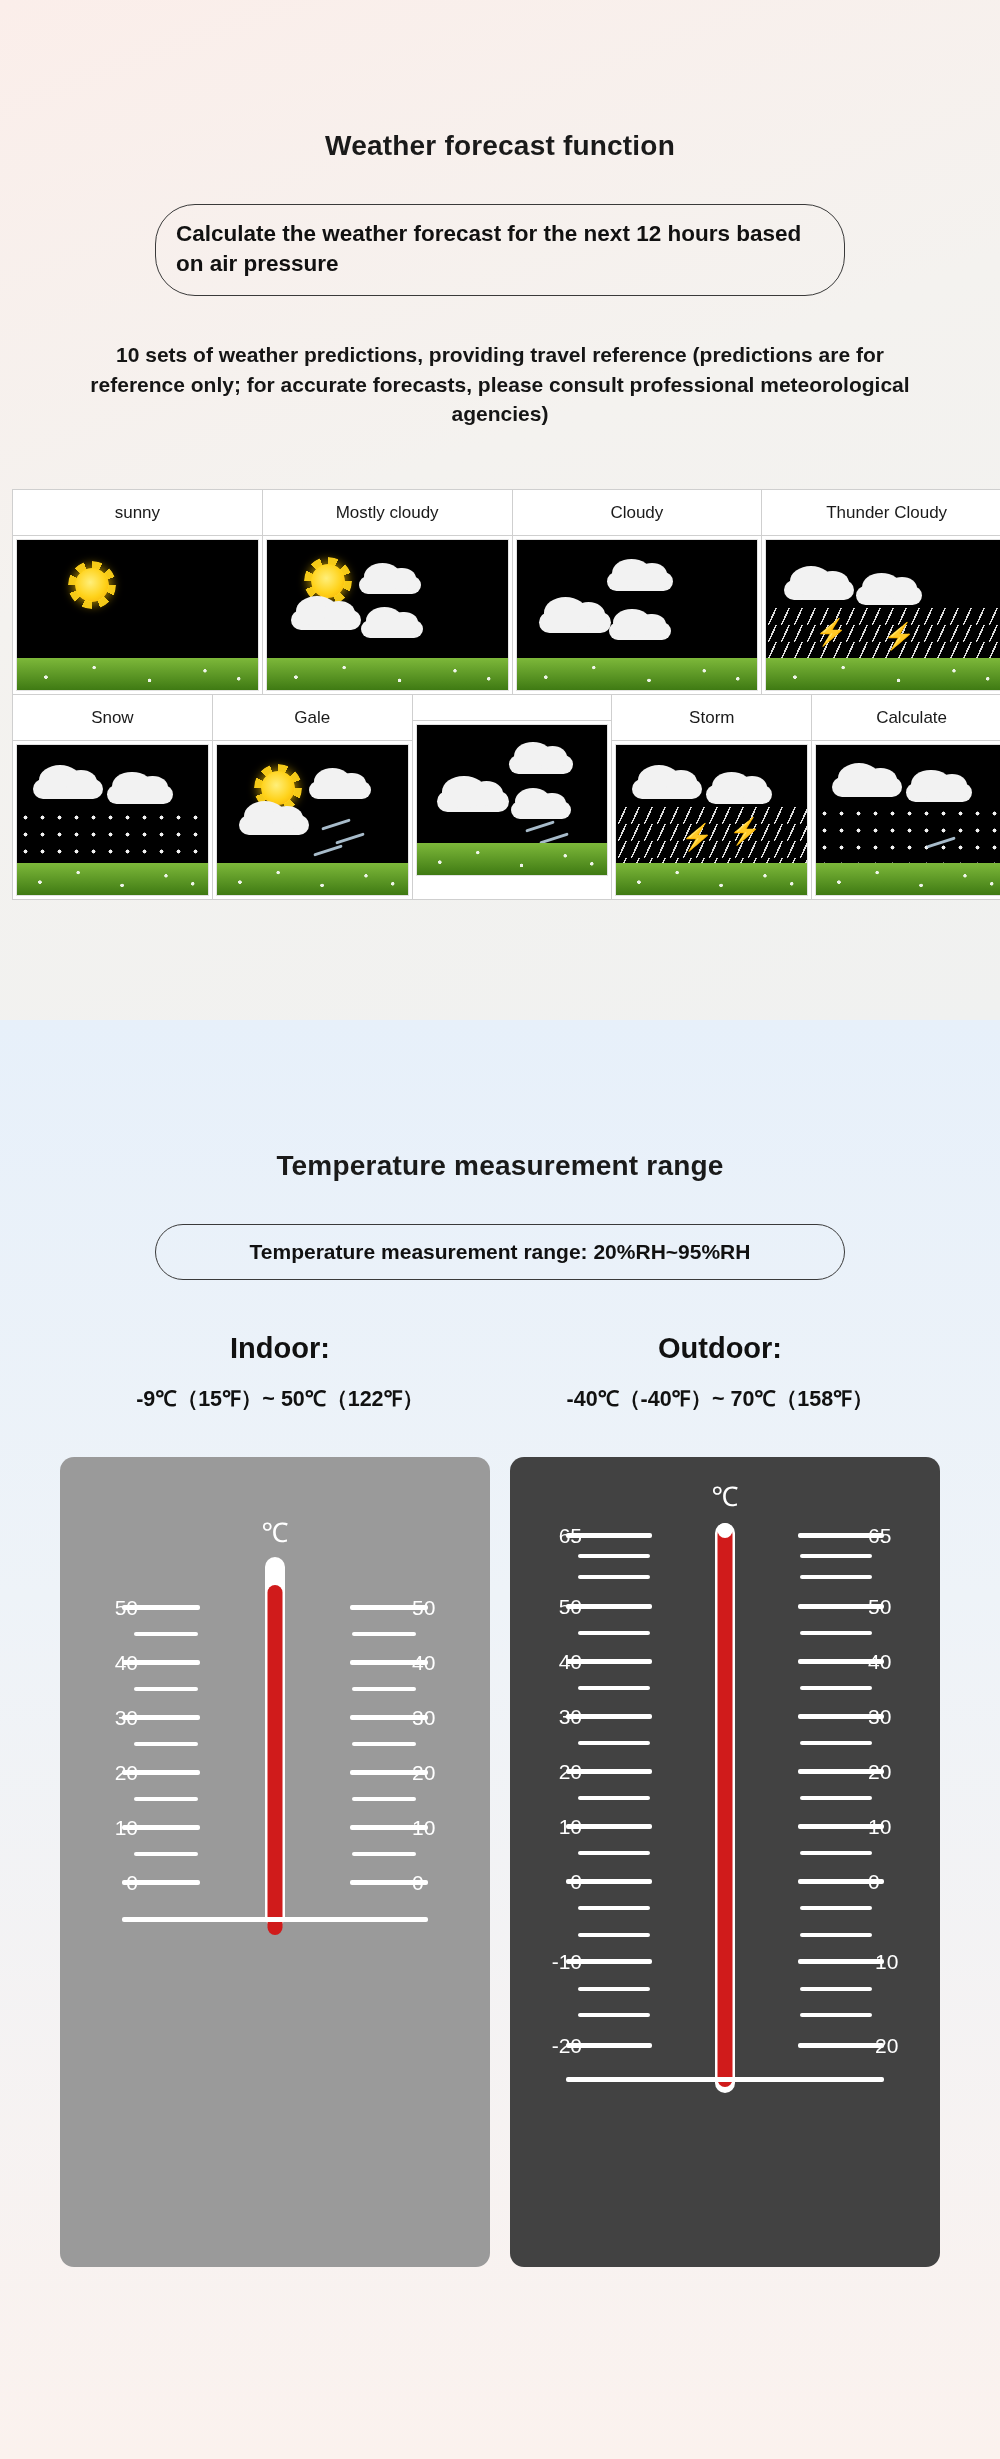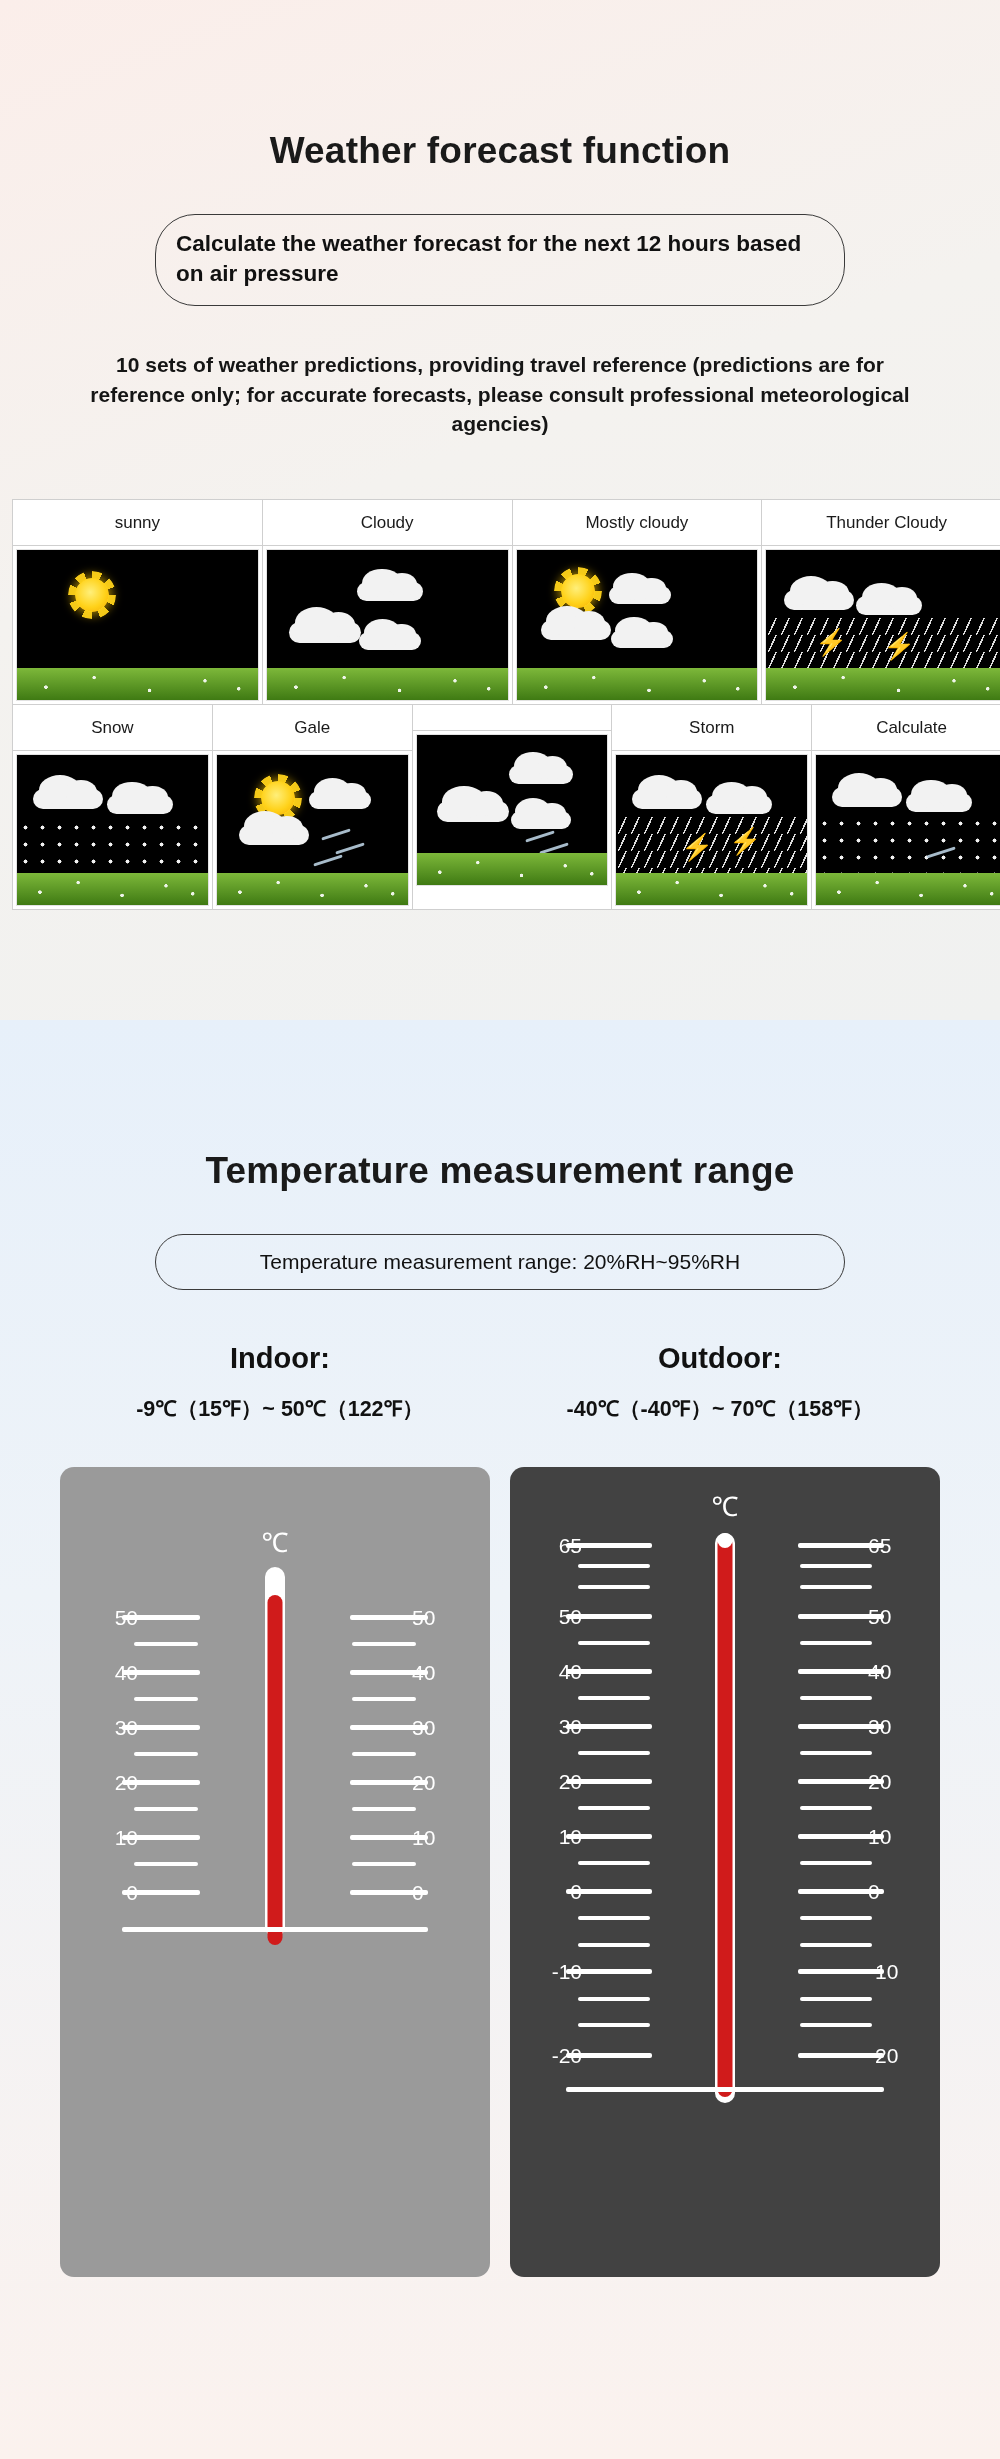--- a/index.html
+++ b/index.html
@@ -17,21 +17,21 @@
   .section-weather {
     width: 1000px;
     height: 1020px;
     background: linear-gradient(160deg, #fbeeea 0%, #f4f2ef 45%, #f0f1f0 100%);
     padding-top: 130px;
     position: relative;
   }
 
   .title {
     text-align: center;
-    font-size: 37px;
+    font-size: 28px;
     font-weight: bold;
     color: #1a1a1a;
     letter-spacing: .2px;
   }
 
   .pill {
     margin: 42px auto 0 auto;
     width: 690px;
     border: 1.6px solid #3a3a3a;
     border-radius: 40px;
@@ -187,21 +187,21 @@
     position: relative;
   }
   .pill2 {
     margin: 42px auto 0 auto;
     width: 690px;
     border: 1.6px solid #3a3a3a;
     border-radius: 40px;
     padding: 15px 20px;
     text-align: center;
     font-size: 21px;
-    font-weight: normal;
+    font-weight: bold;
     color: #111;
   }
   .io-row {
     margin: 52px auto 12px auto;
     width: 880px;
     display: flex;
   }
   .io-col { flex: 1 1 0; text-align: center; }
   .io-head { font-size: 29px; font-weight: bold; color: #111; }
   .io-range {
@@ -301,36 +301,36 @@
 
       <div class="wcell">
         <div class="wlabel">sunny</div>
         <div class="wimg">
           <div class="sun" style="left:58px; top:28px;"></div>
           <div class="ground"></div>
         </div>
       </div>
 
       <div class="wcell">
-        <div class="wlabel">Cloudy</div>
-        <div class="wimg">
-          <div class="cloud" style="left:90px; top:32px; width:66px; height:19px;"></div>
-          <div class="cloud" style="left:22px; top:72px; width:72px; height:21px;"></div>
-          <div class="cloud" style="left:92px; top:82px; width:62px; height:18px;"></div>
-          <div class="ground"></div>
-        </div>
-      </div>
-
-      <div class="wcell">
         <div class="wlabel">Mostly cloudy</div>
         <div class="wimg">
           <div class="sun" style="left:44px; top:24px;"></div>
           <div class="cloud" style="left:92px; top:36px; width:62px; height:18px;"></div>
           <div class="cloud" style="left:24px; top:70px; width:70px; height:20px;"></div>
           <div class="cloud" style="left:94px; top:80px; width:62px; height:18px;"></div>
+          <div class="ground"></div>
+        </div>
+      </div>
+
+      <div class="wcell">
+        <div class="wlabel">Cloudy</div>
+        <div class="wimg">
+          <div class="cloud" style="left:90px; top:32px; width:66px; height:19px;"></div>
+          <div class="cloud" style="left:22px; top:72px; width:72px; height:21px;"></div>
+          <div class="cloud" style="left:92px; top:82px; width:62px; height:18px;"></div>
           <div class="ground"></div>
         </div>
       </div>
 
 
       <div class="wcell">
         <div class="wlabel">Thunder Cloudy</div>
         <div class="wimg">
           <div class="cloud" style="left:18px; top:40px; width:70px; height:20px;"></div>
           <div class="cloud" style="left:90px; top:46px; width:66px; height:19px;"></div>

